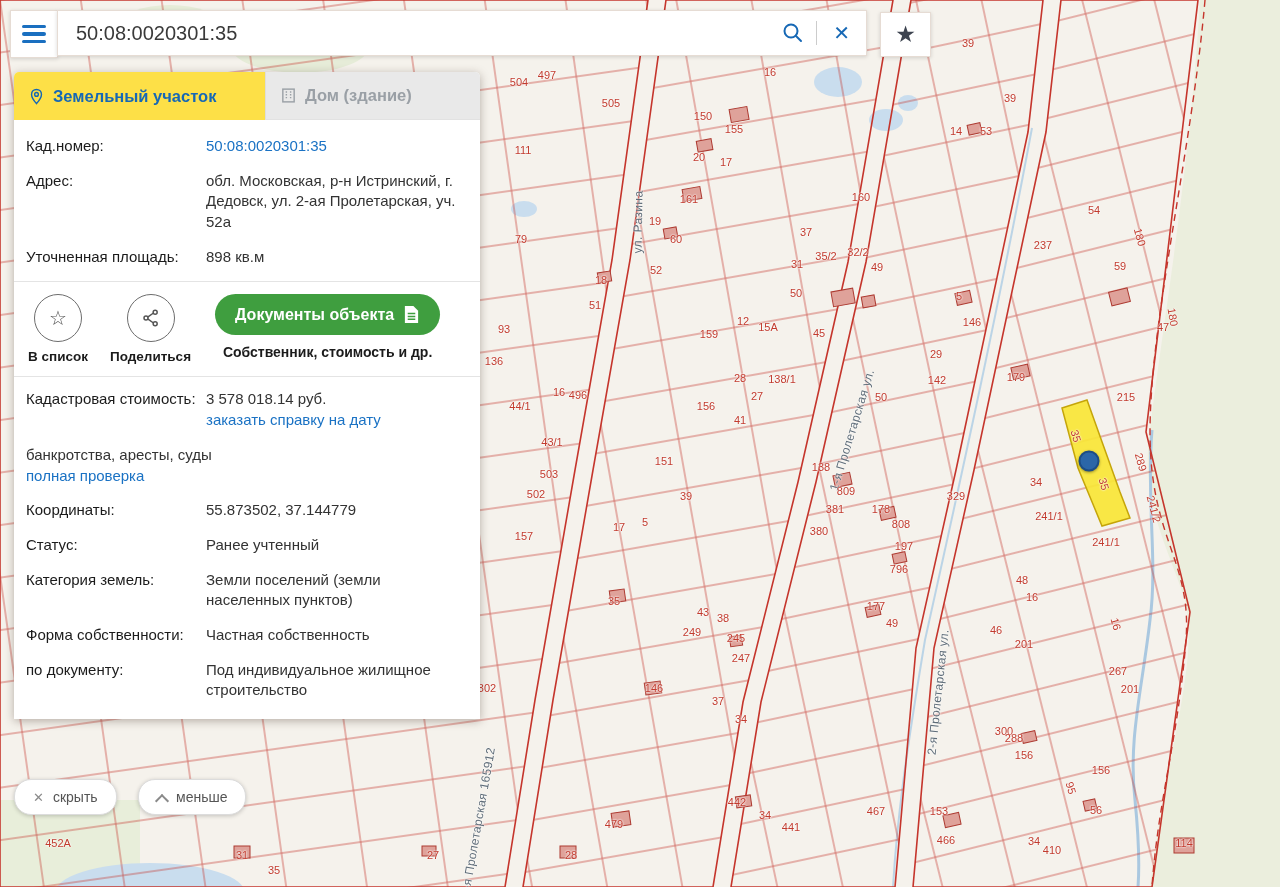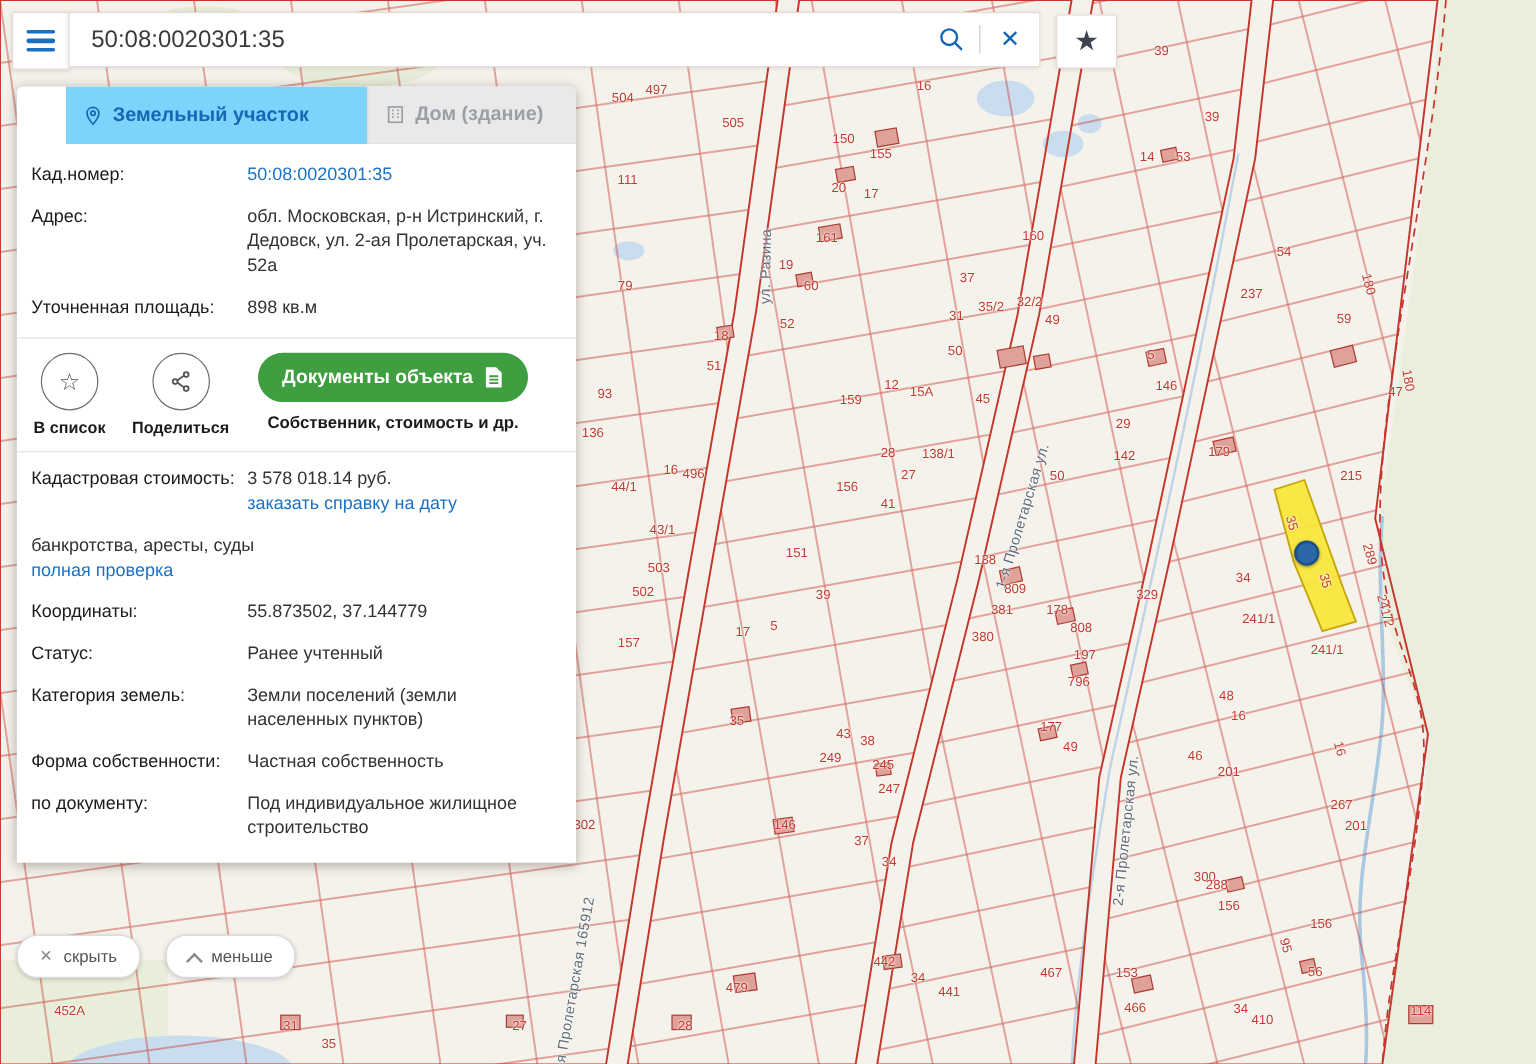--- a/index.html
+++ b/index.html
@@ -34,21 +34,21 @@
   .clear-x{color:#1668b5;font-size:20px;line-height:1;cursor:pointer;padding:2px 4px;}
   .fav-btn{position:absolute;left:880px;top:12px;width:49px;height:43px;background:#fff;
     border:1px solid #e6dcd4;box-shadow:0 1px 4px rgba(0,0,0,.15);z-index:6;
     display:flex;align-items:center;justify-content:center;font-size:23px;color:#3d4450;cursor:pointer;}
   
   .panel{position:absolute;left:14px;top:72px;width:466px;background:#fff;z-index:5;
     box-shadow:0 2px 10px rgba(60,40,30,.35);border-radius:5px 5px 0 0;}
   .tabs{display:flex;height:48px;border-radius:5px 5px 0 0;overflow:hidden;}
   .tab{display:flex;align-items:center;gap:8px;font-size:16.5px;font-weight:bold;
     padding:0 14px;cursor:pointer;box-sizing:border-box;}
-  .tab.active{flex:0 0 251px;background:#7dd3fc;color:#1668b5;margin-left:41px;}
+  .tab.active{flex:0 0 251px;background:#fde047;color:#1668b5;}
   .tab.inactive{flex:1;background:#e9e9e9;color:#9aa0a6;border-left:1px solid #ddd;border-bottom:1px solid #e2e2e2;}
   .panel-body{padding:16px 14px 14px 12px;}
   .row{display:flex;margin-bottom:14px;}
   .lbl{flex:0 0 180px;font-weight:normal;font-size:15px;color:#1b1b1b;line-height:1.33;padding-right:8px;box-sizing:border-box;}
   .val{font-size:15px;color:#333;line-height:1.38;}
   a.plink{color:#1a72c4;text-decoration:none;cursor:pointer;}
   .hr{height:1px;background:#e4e4e4;margin:12px -14px 12px -12px;}
   .actions{display:flex;align-items:flex-start;margin:2px 0 0 2px;}
   .act-col{display:flex;flex-direction:column;align-items:center;margin-right:22px;}
   .circle-btn{width:46px;height:46px;border:1.5px solid #6d6d6d;border-radius:50%;
@@ -163,21 +163,21 @@
       <span class="map-label num" style="left: 523px; top: 150px; transform: translate(-50%, -50%);">111</span>
       <span class="map-label num" style="left: 703px; top: 116px; transform: translate(-50%, -50%);">150</span>
       <span class="map-label num" style="left: 734px; top: 129px; transform: translate(-50%, -50%);">155</span>
       <span class="map-label num" style="left: 699px; top: 157px; transform: translate(-50%, -50%);">20</span>
       <span class="map-label num" style="left: 726px; top: 162px; transform: translate(-50%, -50%);">17</span>
       <span class="map-label num" style="left: 689px; top: 199px; transform: translate(-50%, -50%);">161</span>
       <span class="map-label num" style="left: 655px; top: 221px; transform: translate(-50%, -50%);">19</span>
       <span class="map-label num" style="left: 676px; top: 239px; transform: translate(-50%, -50%);">60</span>
       <span class="map-label num" style="left: 521px; top: 239px; transform: translate(-50%, -50%);">79</span>
       <span class="map-label num" style="left: 861px; top: 197px; transform: translate(-50%, -50%);">160</span>
-      <span class="map-label num" style="left: 1048px; top: 210px; transform: translate(-50%, -50%); padding-left: 44px;">54</span>
+      <span class="map-label num" style="left: 1072px; top: 210px; transform: translate(-50%, -50%); padding-left: 44px;">54</span>
       <span class="map-label num" style="left: 1043px; top: 245px; transform: translate(-50%, -50%);">237</span>
       <span class="map-label num" style="left: 1112px; top: 266px; transform: translate(-50%, -50%); padding-left: 16px;">59</span>
       <span class="map-label num" style="left: 1140px; top: 237px; transform: translate(-50%, -50%) rotate(75deg);">180</span>
       <span class="map-label num" style="left: 1173px; top: 317px; transform: translate(-50%, -50%) rotate(80deg);">180</span>
       <span class="map-label num" style="left: 1163px; top: 327px; transform: translate(-50%, -50%);">47</span>
       <span class="map-label num" style="left: 806px; top: 232px; transform: translate(-50%, -50%);">37</span>
       <span class="map-label num" style="left: 826px; top: 256px; transform: translate(-50%, -50%);">35/2</span>
       <span class="map-label num" style="left: 858px; top: 252px; transform: translate(-50%, -50%);">32/2</span>
       <span class="map-label num" style="left: 877px; top: 267px; transform: translate(-50%, -50%);">49</span>
       <span class="map-label num" style="left: 797px; top: 264px; transform: translate(-50%, -50%);">31</span>

